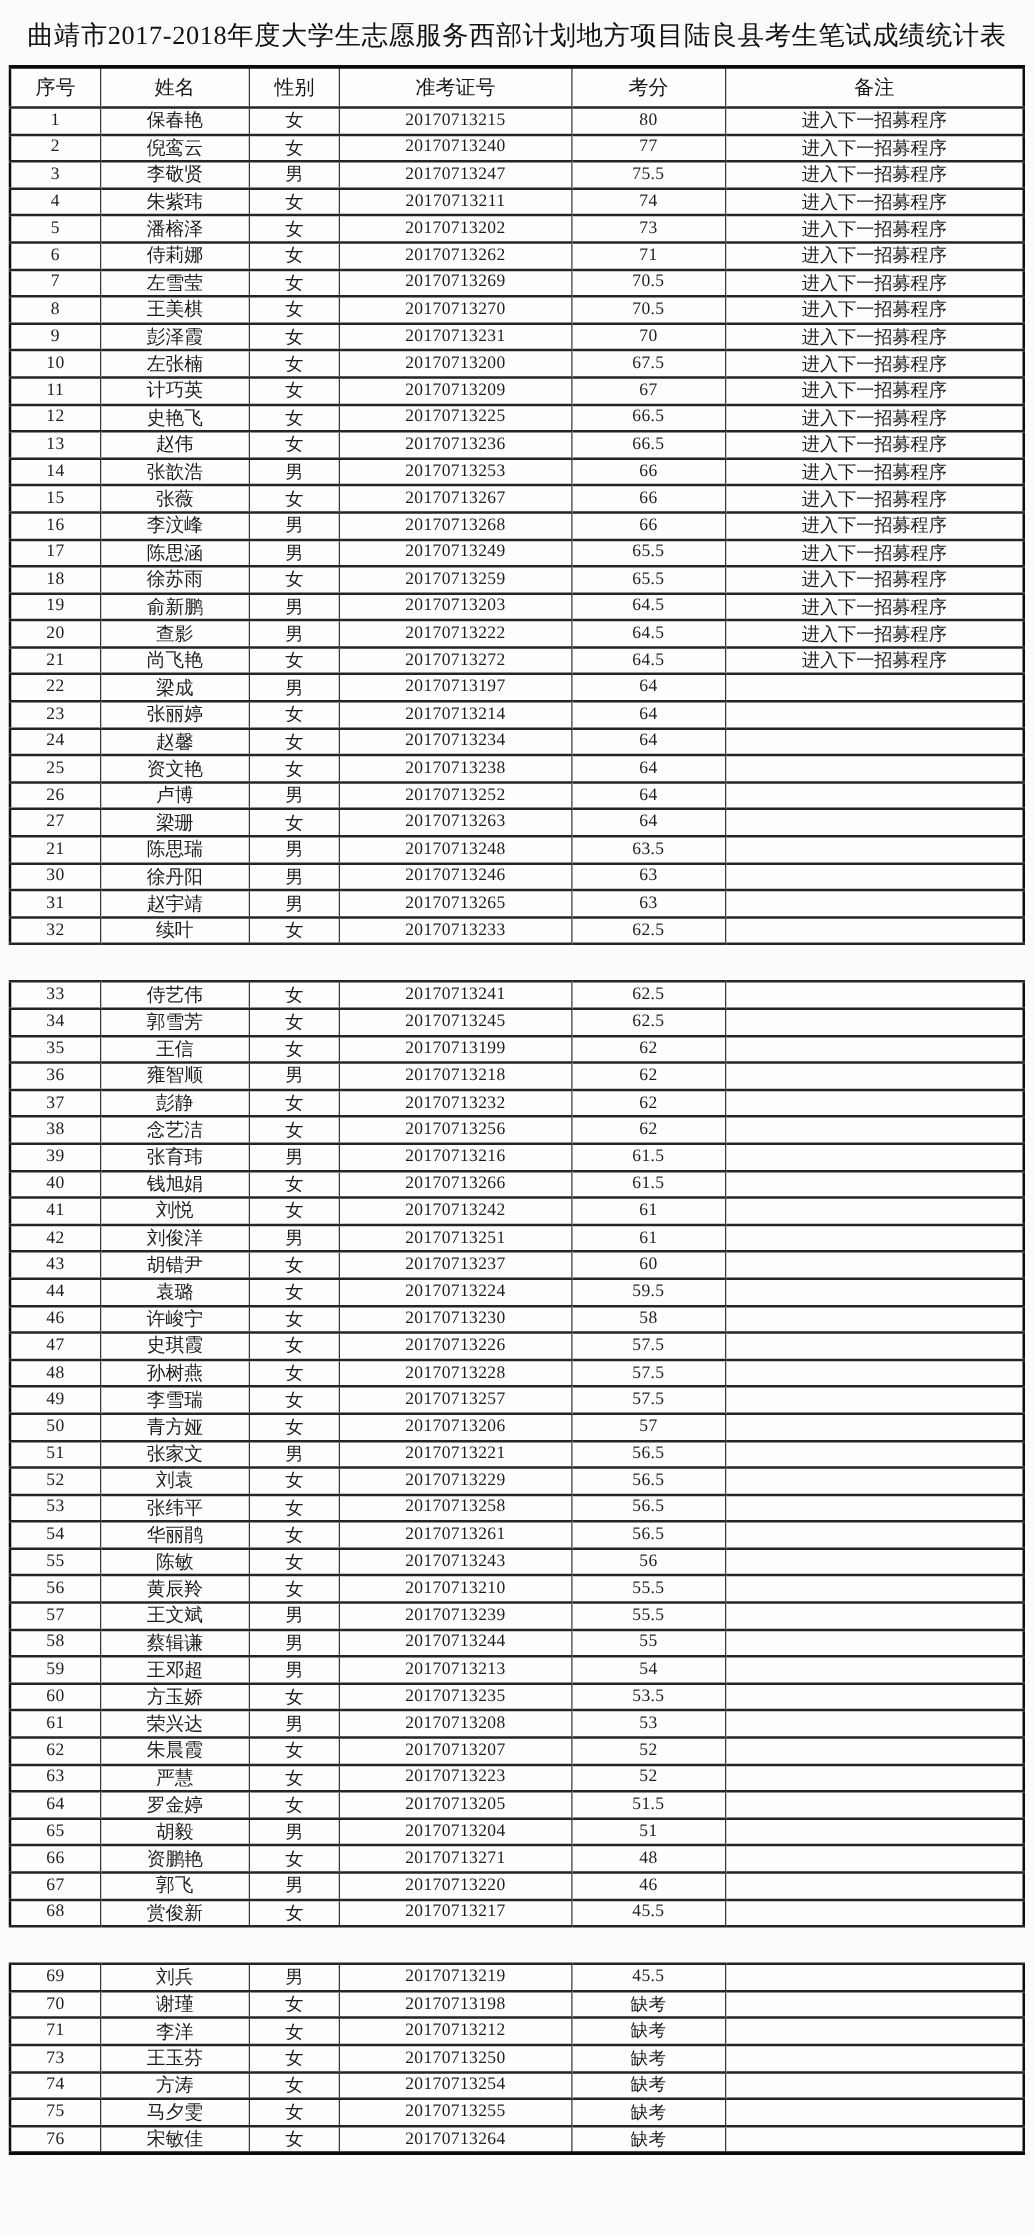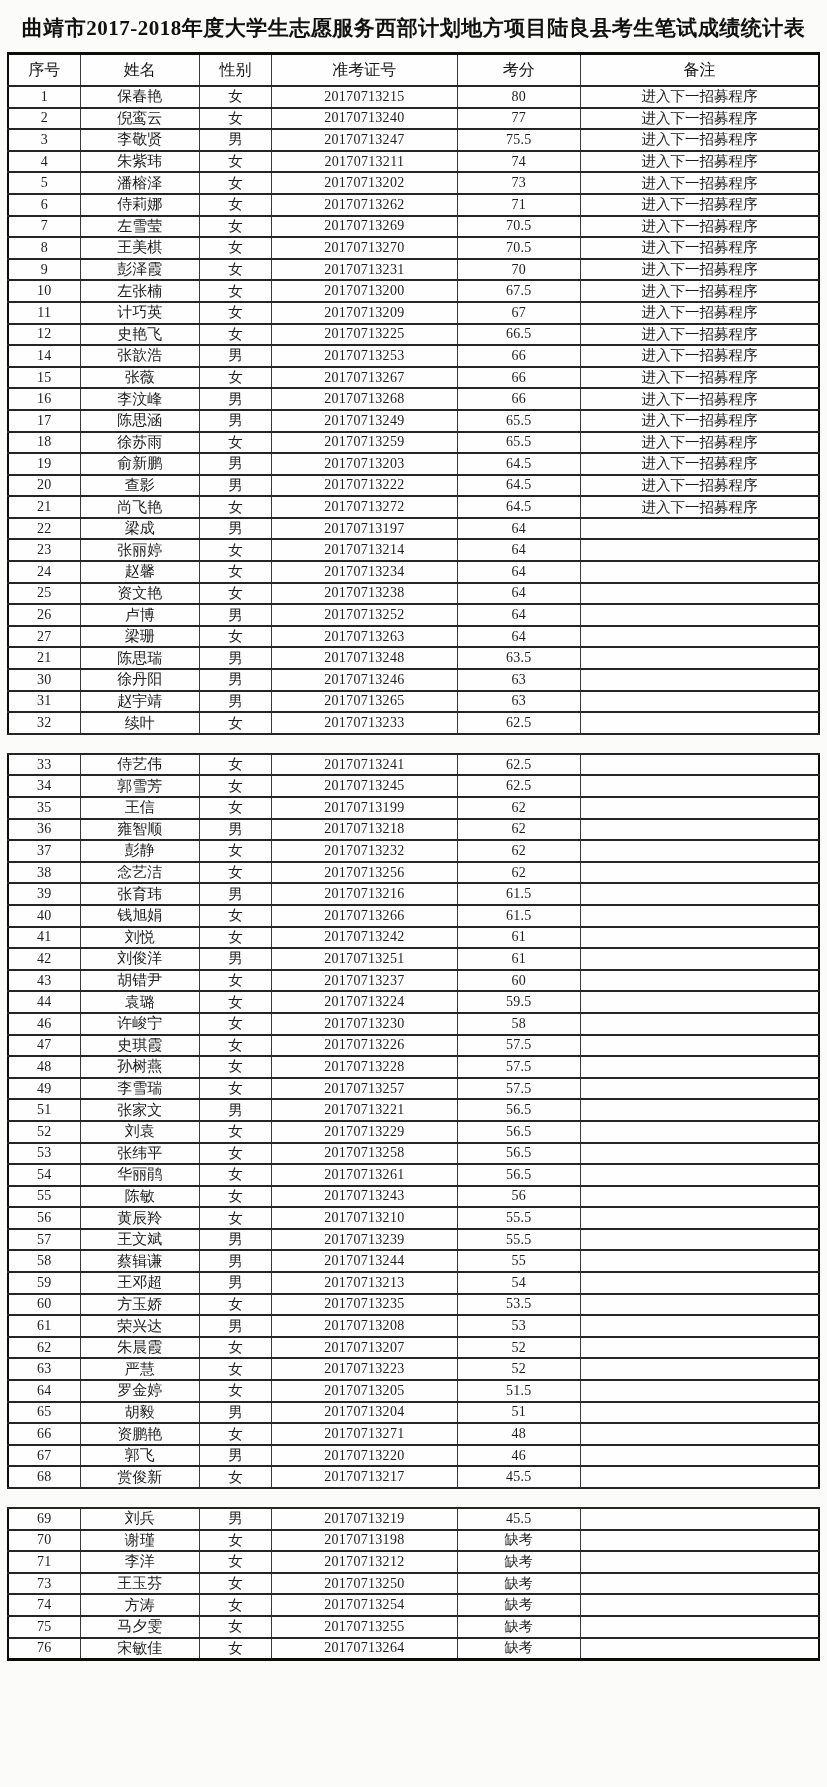--- a/index.html
+++ b/index.html
@@ -7,32 +7,32 @@
     width:827px;height:1787px;
     background:#fbfbf9;
     font-family:"Liberation Serif","DejaVu Serif",serif;
     color:#1a1a1a;
     -webkit-font-smoothing:antialiased;
   }
   .page{width:827px;box-sizing:border-box;padding:10px 7px 0 7px;}
   .title{
     text-align:center;
     font-size:21px;
-    font-weight:bold;
+    font-weight:normal;
     letter-spacing:0.5px;
     margin:4px 0 10px 0;
     color:#111;
   }
   table.score-table{
     width:813px;
     border-collapse:collapse;
     table-layout:fixed;
     background:#fefefe;
     border:2px solid #0c0c0c;
-    margin:0 auto 18px auto;
+    margin:0 auto 28px auto;
   }
   table.score-table:last-of-type{border-bottom:3px solid #0c0c0c;margin-bottom:0;}
   table.first-seg{border-top:3px solid #0c0c0c;}
   th,td{
     border-top:2px solid #252525;
     border-bottom:2px solid #252525;
     border-left:1px solid #3a3a3a;
     border-right:1px solid #3a3a3a;
     text-align:center;
     vertical-align:middle;
@@ -176,20 +176,28 @@
         </tr>
         <tr>
           <td class="c-no">12</td>
           <td class="c-name">史艳飞</td>
           <td class="c-gender">女</td>
           <td class="c-id">20170713225</td>
           <td class="c-score">66.5</td>
           <td class="c-note">进入下一招募程序</td>
         </tr>
         <tr>
+          <td class="c-no">13</td>
+          <td class="c-name">赵伟</td>
+          <td class="c-gender">女</td>
+          <td class="c-id">20170713236</td>
+          <td class="c-score">66.5</td>
+          <td class="c-note">进入下一招募程序</td>
+        </tr>
+        <tr>
           <td class="c-no">14</td>
           <td class="c-name">张歆浩</td>
           <td class="c-gender">男</td>
           <td class="c-id">20170713253</td>
           <td class="c-score">66</td>
           <td class="c-note">进入下一招募程序</td>
         </tr>
         <tr>
           <td class="c-no">15</td>
           <td class="c-name">张薇</td>
@@ -461,20 +469,28 @@
         </tr>
         <tr>
           <td class="c-no">49</td>
           <td class="c-name">李雪瑞</td>
           <td class="c-gender">女</td>
           <td class="c-id">20170713257</td>
           <td class="c-score">57.5</td>
           <td class="c-note"></td>
         </tr>
         <tr>
+          <td class="c-no">50</td>
+          <td class="c-name">青方娅</td>
+          <td class="c-gender">女</td>
+          <td class="c-id">20170713206</td>
+          <td class="c-score">57</td>
+          <td class="c-note"></td>
+        </tr>
+        <tr>
           <td class="c-no">51</td>
           <td class="c-name">张家文</td>
           <td class="c-gender">男</td>
           <td class="c-id">20170713221</td>
           <td class="c-score">56.5</td>
           <td class="c-note"></td>
         </tr>
         <tr>
           <td class="c-no">52</td>
           <td class="c-name">刘袁</td>

